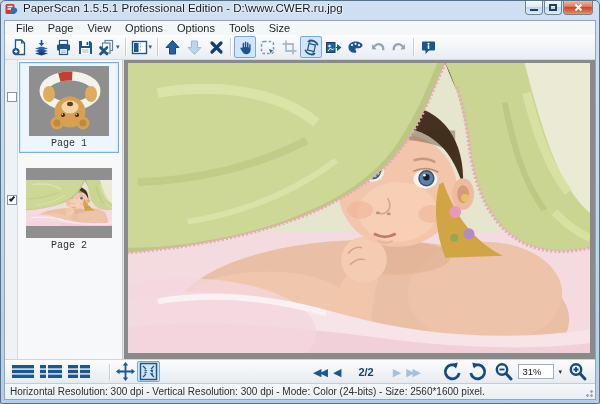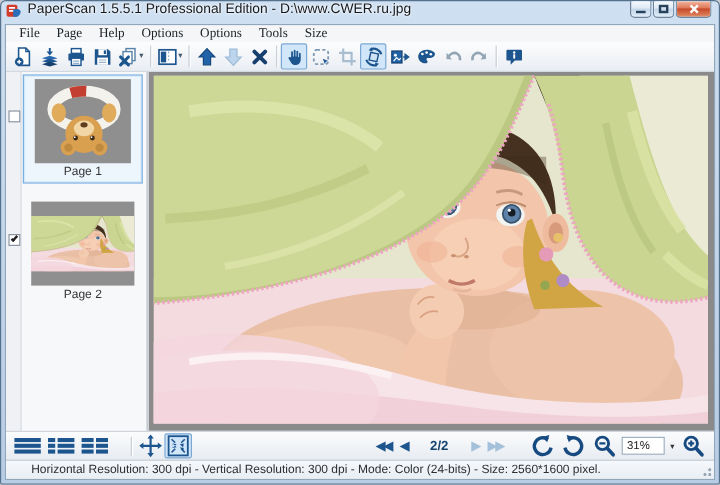--- a/index.html
+++ b/index.html
@@ -13,38 +13,38 @@
   .win-controls{position:absolute;right:2px;top:-1px;display:flex;}
   .wbtn{height:14px;border:1px solid #6d839a;border-top:none;border-radius:0 0 4px 4px;display:flex;align-items:center;justify-content:center;
     background:linear-gradient(#f6fafd,#dde9f5 45%,#c2d5e9 50%,#dfedf9);box-shadow:inset 0 0 1px #fff;margin-left:1px;}
   .wbtn.min,.wbtn.max{width:18px;}
   .wbtn.close{width:30px;background:linear-gradient(#f3b59f,#e07a5a 42%,#c74a2d 50%,#e08a60);}
   .glyph-min{width:8px;height:2px;background:#27415a;margin-top:5px;}
   .glyph-max{width:8px;height:7px;border:2px solid #27415a;background:transparent;}
   
   .client{position:absolute;left:3px;right:3px;top:19px;bottom:3px;background:#eef1f6;border:1px solid #8fa6bb;display:flex;flex-direction:column;overflow:hidden;}
   
-  .menubar{height:14px;flex:0 0 auto;background:#f4f6f8;display:flex;align-items:center;padding-left:4px;font-family:Liberation Serif, serif;}
+  .menubar{height:14px;flex:0 0 auto;background:#f4f6f8;display:flex;align-items:center;padding-left:4px;}
   .menu-item{font-size:11px;color:#1c2126;padding:0 7px;line-height:14px;cursor:default;}
   
   .toolbar{height:25px;flex:0 0 auto;background:linear-gradient(#fdfdfe,#e9edf2);border-bottom:1px solid #d3d9e0;display:flex;align-items:center;padding:0 3px;}
   .tbtn{height:22px;min-width:22px;border:1px solid transparent;border-radius:2px;background:transparent;display:flex;align-items:center;justify-content:center;padding:0 1px;margin:0;}
   .tbtn.active{background:#d2e6f9;border-color:#7aa7d4;}
   .tbtn svg{display:block;}
   .caret{font-size:7px;color:#41586e;line-height:8px;margin-left:1px;}
   .sep{width:1px;height:18px;background:#c9cfd7;margin:0 3px;box-shadow:1px 0 0 #fff;}
   
   .content{flex:1;display:flex;min-height:0;}
   .sidebar{width:118px;flex:0 0 auto;background:#f7f8fa;border-right:1px solid #c3ccd6;display:flex;}
   .checkcol{width:13px;flex:0 0 auto;background:#eff1f4;border-right:1px solid #d7dce2;position:relative;}
   .checkbox{position:absolute;left:2px;width:10px;height:10px;background:#fff;border:1px solid #8a93a0;}
   .checkbox.cb1{top:32px;}
   .checkbox.cb2{top:135px;}
   .checkmark{position:absolute;left:1px;top:1px;width:6px;height:3px;border-left:2px solid #222;border-bottom:2px solid #222;transform:rotate(-48deg);}
-  .thumbs{flex:1;padding-top:2px;}
+  .thumbs{flex:1;padding-top:2px;font-family:Liberation Mono, monospace;}
   .thumb-cell{width:100px;margin-left:1px;border:1px solid transparent;text-align:center;}
   .thumb-cell.selected{border-color:#7ab0e0;background:#eef6fd;box-shadow:inset 0 0 0 1px #d3e8f9;}
   .thumb-img1{width:80px;height:70px;margin:3px auto 0;background:#8f8f8f;}
   .thumb-img2{width:86px;height:70px;margin:14px auto 0;background:#8f8f8f;display:flex;align-items:center;}
   .thumb-img2 svg{width:86px;height:46px;}
   .thumb-label{font-size:10px;color:#333;padding:2px 0 3px;}
   .viewer{flex:1;position:relative;background:#8a8a8a;border-left:1px solid #e2e6ea;}
   .photo{position:absolute;left:4px;top:3px;right:5px;bottom:6px;width:calc(100% - 9px);height:calc(100% - 9px);}
   
   .bottombar{height:24px;flex:0 0 auto;background:linear-gradient(#fbfcfd,#e7ebf0);border-top:1px solid #d0d5db;position:relative;display:flex;align-items:center;padding:0 4px;}
@@ -54,21 +54,21 @@
   .navgroup{position:absolute;left:306px;top:0;height:100%;display:flex;align-items:center;gap:3px;}
   .nav-arrow{font-size:11px;letter-spacing:-2px;line-height:20px;padding:0 2px;}
   .nav-on{color:#1d558f;}
   .nav-off{color:#a5c0da;}
   .page-ind{font-size:11px;font-weight:bold;color:#14436e;margin:0 14px;letter-spacing:0;}
   .rightgroup{position:absolute;right:5px;top:0;height:100%;display:flex;align-items:center;gap:2px;}
   .zoom-box{width:36px;height:15px;background:#fff;border:1px solid #9fb0c0;font-size:9.5px;color:#222;line-height:13px;padding-left:3px;}
   .zoom-caret{font-size:7px;color:#333;margin:0 2px;}
   
   .statusbar{height:16px;flex:0 0 auto;background:linear-gradient(#f5f8fb,#e9eef3);border-top:1px solid #c5ccd4;display:flex;align-items:center;position:relative;}
-  .status-text{font-size:10px;color:#2b2f33;padding-left:21px;white-space:nowrap;}
+  .status-text{font-size:10px;color:#2b2f33;padding-left:5px;white-space:nowrap;}
   .grip{position:absolute;right:2px;bottom:2px;width:9px;height:9px;
     background:radial-gradient(circle at 7.5px 7.5px,#9aa7b3 1px,transparent 1.6px),
                radial-gradient(circle at 7.5px 3.5px,#9aa7b3 1px,transparent 1.6px),
                radial-gradient(circle at 3.5px 7.5px,#9aa7b3 1px,transparent 1.6px);}
   .defs-hidden{position:absolute;width:0;height:0;overflow:hidden;}
 </style>
 </head>
 <body>
 
 <svg class="defs-hidden" aria-hidden="true">
@@ -160,21 +160,21 @@
         </svg>
       </div>
     </div>
   </div>
 
   <div class="client">
 
     <div class="menubar">
       <span class="menu-item">File</span>
       <span class="menu-item">Page</span>
-      <span class="menu-item">Help</span>
+      <span class="menu-item">View</span>
       <span class="menu-item">Options</span>
       <span class="menu-item">Options</span>
       <span class="menu-item">Tools</span>
       <span class="menu-item">Size</span>
     </div>
 
     <div class="toolbar">
       <button class="tbtn">
         <svg width="17" height="17" viewBox="0 0 17 17">
           <path d="M4.5 1h6l3 3v11.5H4.5z" fill="#fff" stroke="#1d558f" stroke-width="1.3"></path>

